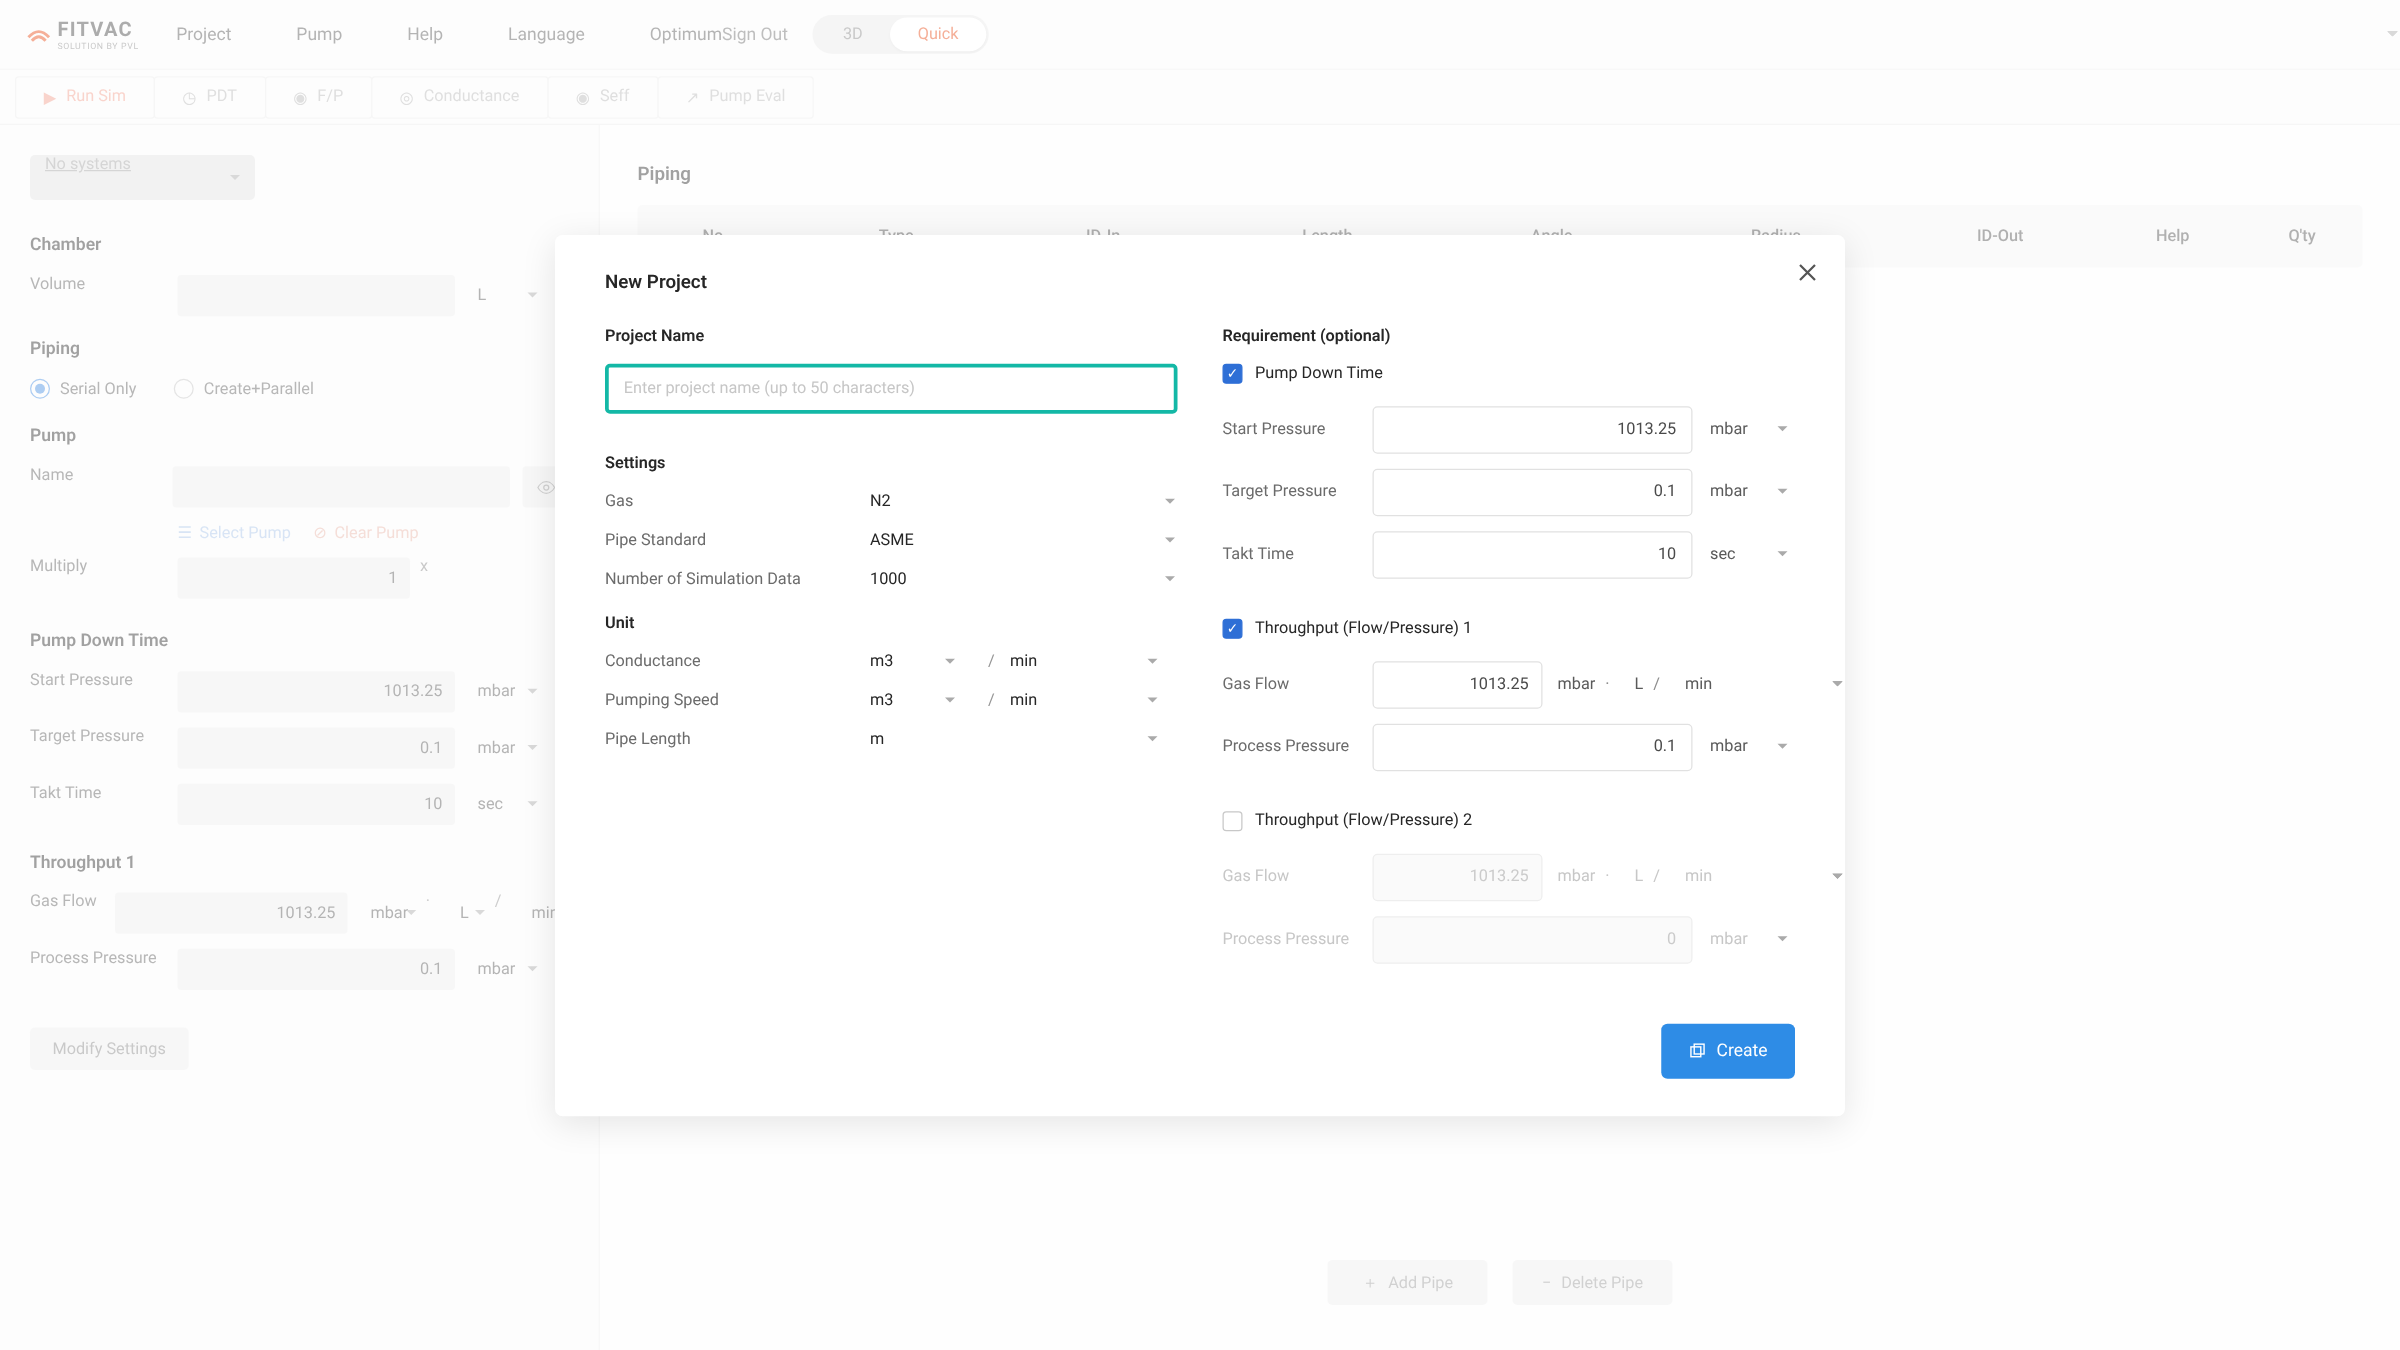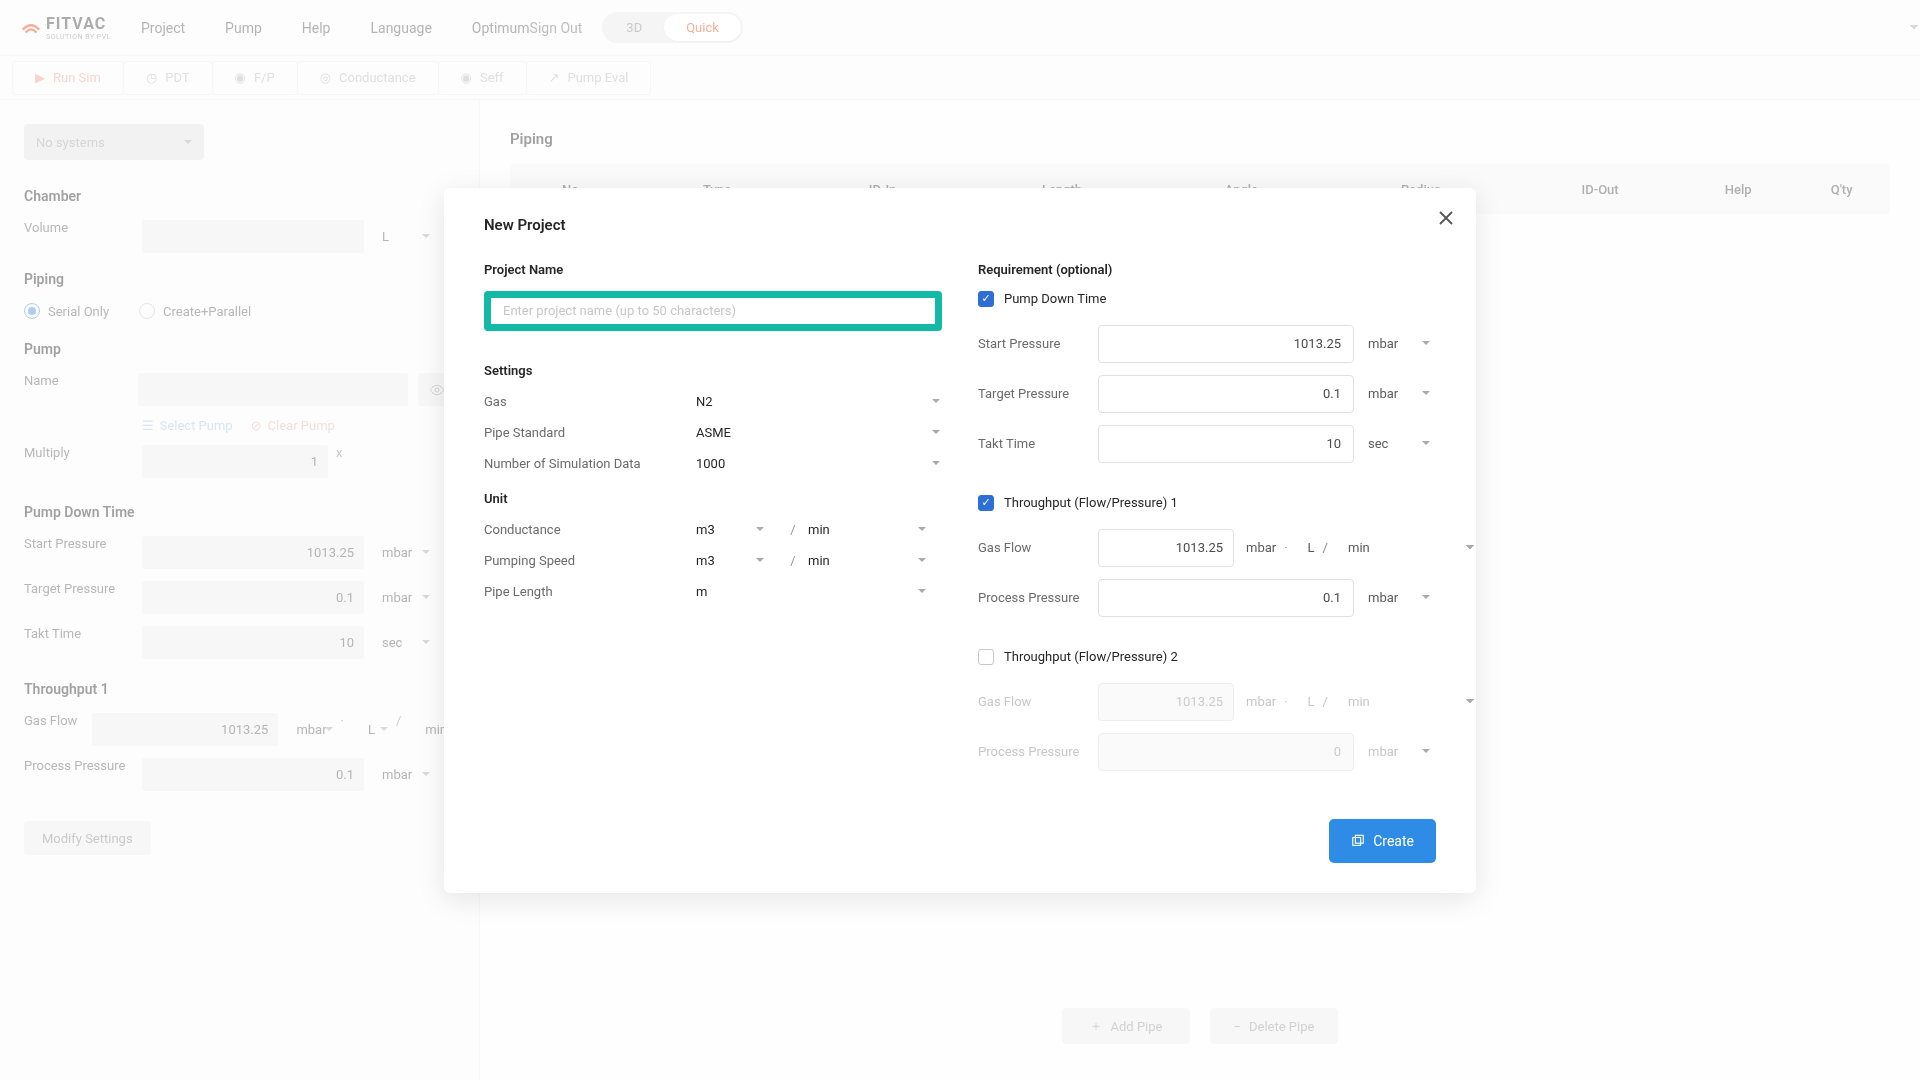--- a/index.html
+++ b/index.html
@@ -5,41 +5,41 @@
 * { box-sizing: border-box; margin: 0; padding: 0; font-family: -apple-system, BlinkMacSystemFont, "Segoe UI", Roboto, sans-serif; }
 body { width: 1920px; height: 1080px; background: #f8f8f8; position: relative; overflow: hidden; }
 .app { width: 100%; height: 100%; background: #f8f8f8; }
 
 
 .header { height: 56px; display: flex; align-items: center; padding: 0 20px; background: #fafafa; border-bottom: 1px solid #f0f0f0; }
 .logo { display: flex; align-items: center; margin-right: 30px; }
 .logo svg { width: 22px; height: 22px; }
 .logo-text { font-weight: 700; font-size: 16px; letter-spacing: 1px; margin-left: 4px; color: #474747; }
 .logo-sub { font-size: 7px; color: #888; letter-spacing: 0.5px; margin-left: 4px; }
-.menu { display: flex; gap: 40px; text-align: center; }
+.menu { display: flex; gap: 52px; text-align: center; }
 .menu-item { display: flex; align-items: center; gap: 6px; color: #595959; font-size: 14px; cursor: pointer; }
 .center-title { flex: 1; text-align: center; color: #8c8c8c; font-size: 14px; }
 .header-right { display: flex; align-items: center; gap: 20px; }
 .signout { color: #707070; font-size: 14px; cursor: pointer; }
 .toggle-group { display: flex; background: #e8e8e8; border-radius: 16px; padding: 2px; }
 .toggle-btn { padding: 6px 22px; border-radius: 14px; font-size: 13px; cursor: pointer; color: #888; }
 .toggle-btn.active { background: #fff; color: #e84e1b; box-shadow: 0 1px 2px rgba(0,0,0,0.05); }
 
 
 .toolbar { height: 44px; display: flex; align-items: center; border-bottom: 1px solid #ecebeb; background: #fafafa; padding-left: 12px; }
 .tb-btn { display: flex; align-items: center; gap: 8px; padding: 0 22px; height: 34px; border: 1px solid #ebebeb; border-radius: 3px; margin-right: -1px; color: #b8b8b8; font-size: 13px; cursor: pointer; background: #fafafa; }
 .tb-btn.run { color: #f2a08f; }
 
 
 .content { display: flex; height: calc(100% - 100px); }
 .sidebar { width: 480px; padding: 24px; background: #fafafa; border-right: 1px solid #f0f0f0; overflow: hidden; }
 .main { flex: 1; padding: 30px; background: #fcfcfc; }
 
 
-.chip-select { width: 180px; height: 36px; background: #e3e3e3; border-radius: 4px; display: flex; align-items: center; padding: 0 12px; color: #a3a3a3; font-size: 13px; margin-bottom: 28px; position: relative; }
+.chip-select { width: 180px; height: 36px; background: #e3e3e3; border-radius: 4px; display: flex; align-items: flex-start; padding: 0 12px; color: #a3a3a3; font-size: 13px; margin-bottom: 28px; position: relative; text-decoration: underline; }
 .chip-select::after { content: ''; position: absolute; right: 12px; border: 4px solid transparent; border-top-color: #aaa; top: 16px; }
 .section-title { font-weight: 600; font-size: 14px; color: #303030; margin-bottom: 16px; }
 .form-row { display: flex; align-items: flex-start; margin-bottom: 12px; }
 .form-label { width: 118px; font-size: 13px; color: #606060; }
 .form-input { flex: 0 0 222px; height: 33px; background: #eee; border: none; border-radius: 3px; padding: 0 10px; text-align: right; font-size: 13px; color: #595959; }
 .unit-select { width: 58px; height: 33px; display: flex; align-items: center; padding: 0 8px; font-size: 13px; color: #595959; margin-left: 10px; position: relative; }
 .unit-select::after { content: ''; position: absolute; right: 2px; border: 4px solid transparent; border-top-color: #aaa; top: 14px; }
 .radio-row { display: flex; gap: 30px; margin-bottom: 22px; }
 .radio-item { display: flex; align-items: center; gap: 8px; font-size: 13px; color: #606060; }
 .radio { width: 16px; height: 16px; border: 1.5px solid #c4c4c4; border-radius: 50%; position: relative; }
@@ -61,21 +61,21 @@
 .tbtn { min-width: 128px; height: 36px; background: #eee; border-radius: 4px; display: flex; align-items: center; justify-content: center; gap: 8px; color: #999; font-size: 13px; }
 
 
 .overlay { position: absolute; inset: 0; background: rgba(255,255,255,0.55); display: flex; align-items: center; justify-content: center; }
 .modal { width: 1032px; background: #fff; border-radius: 6px; box-shadow: 0 6px 28px rgba(0,0,0,0.1); padding: 28px 40px 30px 40px; position: relative; }
 .modal-close { position: absolute; right: 22px; top: 22px; cursor: pointer; color: #555; }
 .modal-title { font-weight: 600; font-size: 15px; color: #262626; margin-bottom: 28px; }
 .modal-cols { display: flex; gap: 36px; }
 .mcol { flex: 1; }
 .mlabel { font-weight: 600; font-size: 13px; color: #262626; margin-bottom: 14px; }
-.minput { width: 100%; height: 40px; border: 7px solid #14b8a6; border-radius: 4px; padding: 0 12px; font-size: 13px; color: #be185d; margin-bottom: 26px; }
+.minput { width: 100%; height: 40px; border: 3px solid #14b8a6; border-radius: 4px; padding: 0 12px; font-size: 13px; color: #be185d; margin-bottom: 26px; }
 .minput::placeholder { color: #c6c6c6; }
 .msub { font-weight: 600; font-size: 13px; color: #262626; margin-top: 6px; margin-bottom: 16px; }
 .setting-row { display: flex; align-items: center; margin-bottom: 16px; }
 .setting-label { width: 212px; font-size: 13px; color: #6b6b6b; }
 .setting-value { flex: 1; position: relative; display: flex; align-items: center; }
 .mselect { font-size: 13px; color: #262626; flex: 1; display: flex; align-items: center; padding-right: 20px; position: relative; }
 .chev { width: 0; height: 0; border: 4px solid transparent; border-top-color: #aaa; margin-top: 3px; position: absolute; right: 2px; }
 .unit-row { display: flex; align-items: center; margin-bottom: 16px; }
 .unit-label { width: 212px; font-size: 13px; color: #6b6b6b; }
 .unit-combo { display: flex; align-items: center; flex: 1; gap: 0; }

